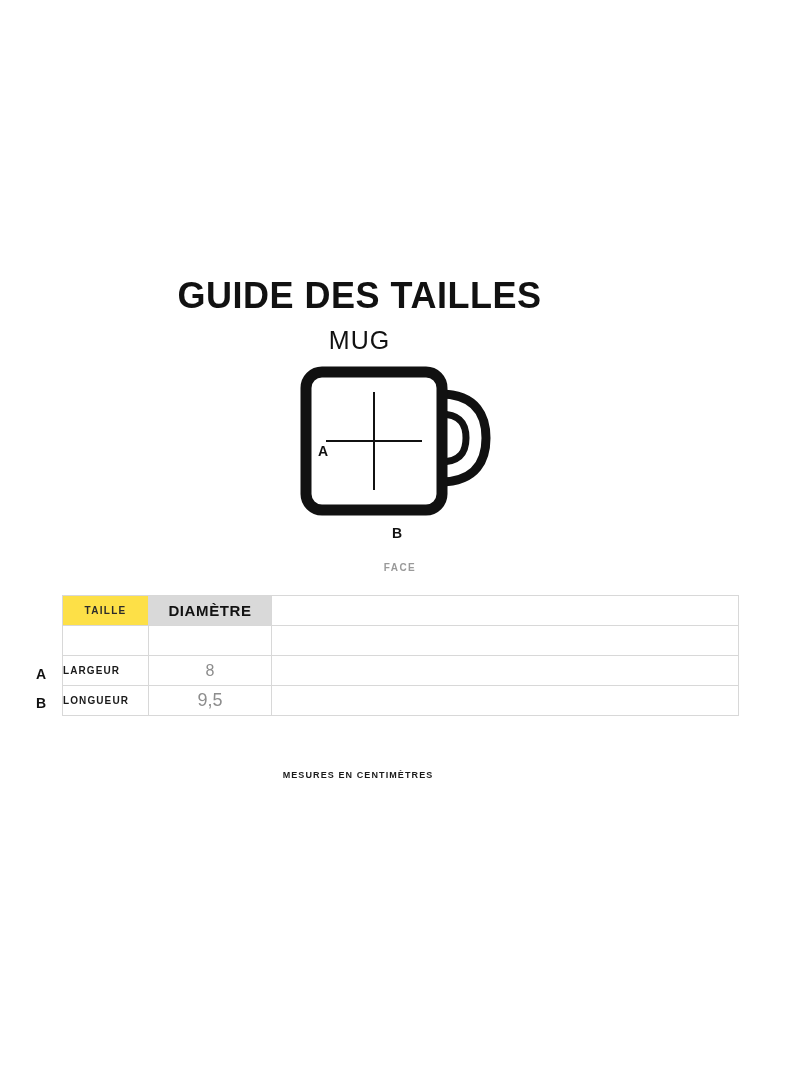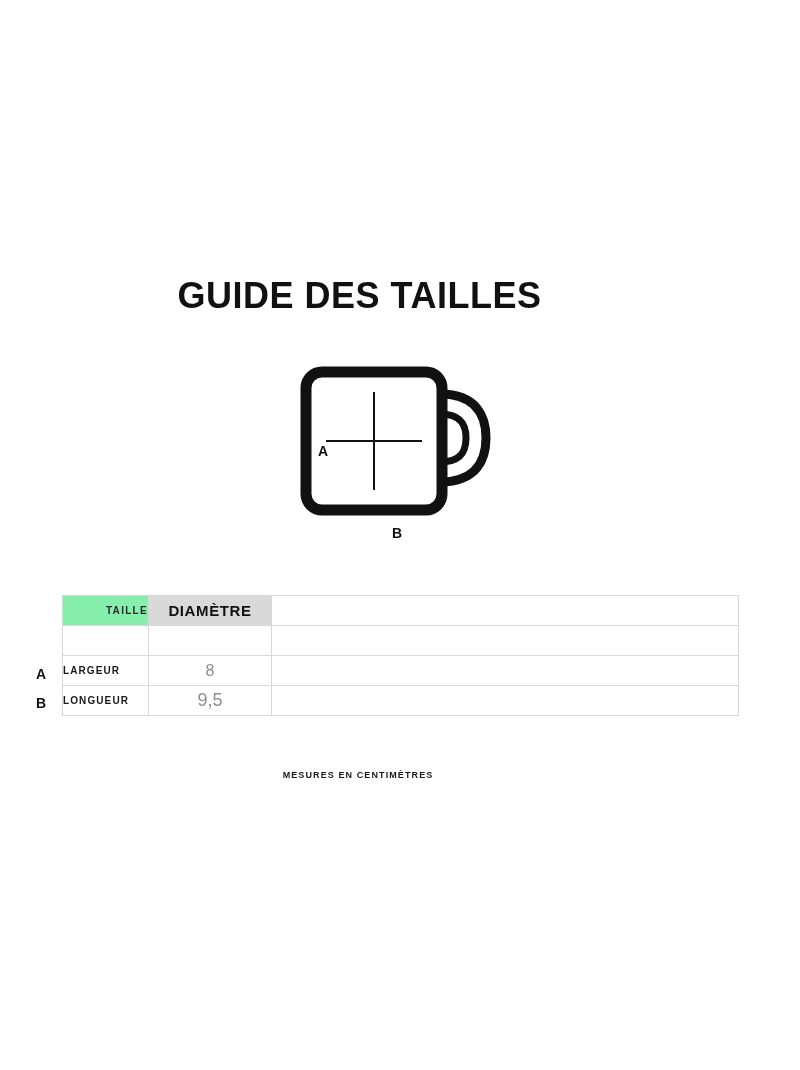--- a/index.html
+++ b/index.html
@@ -105,22 +105,22 @@
     border: 1px solid #d8d8d8;
     height: 29px;
     padding: 0;
     vertical-align: middle;
   }
   .col-label { width: 86px; }
   .col-value { width: 123px; }
   .col-rest  { width: 467px; }
 
   .th-taille {
-    background: #86efac;
-    text-align: right;
+    background: #fde047;
+    text-align: center;
     font-size: 10px;
     font-weight: 700;
     letter-spacing: 1.3px;
     color: #2b2b2b;
   }
   .th-diam {
     background: #d9d9d9;
     text-align: center;
     font-size: 15px;
     font-weight: 700;
@@ -171,36 +171,38 @@
     color: #1a1a1a;
   }
 </style>
 </head>
 <body>
 
 <div class="page">
 
   <div class="title-block">
     <h1 class="main-title">GUIDE DES TAILLES</h1>
+    <h2 class="sub-title">MUG</h2>
   </div>
 
   <div class="diagram">
     <svg width="220" height="180" viewBox="0 0 220 180">
 
       <path d="M150 28 C 188 28, 196 52, 196 72 C 196 92, 188 116, 150 116" fill="none" stroke="#111111" stroke-width="9" stroke-linecap="round"></path>
       <path d="M150 48 C 172 48, 176 60, 176 72 C 176 84, 172 96, 150 96" fill="none" stroke="#111111" stroke-width="7" stroke-linecap="round"></path>
 
       <rect x="16" y="6" width="136" height="138" rx="16" ry="16" fill="#ffffff" stroke="#111111" stroke-width="11"></rect>
 
       <line x1="36" y1="75" x2="132" y2="75" stroke="#111111" stroke-width="2"></line>
       <line x1="84" y1="26" x2="84" y2="124" stroke="#111111" stroke-width="2"></line>
     </svg>
   </div>
   <div class="label-a">A</div>
   <div class="label-b">B</div>
+  <div class="face-label">FACE</div>
 
   <div class="side-letter side-a">A</div>
   <div class="side-letter side-b">B</div>
 
   <div class="table-wrap">
     <table class="size-table">
       <colgroup>
         <col class="col-label">
         <col class="col-value">
         <col class="col-rest">

